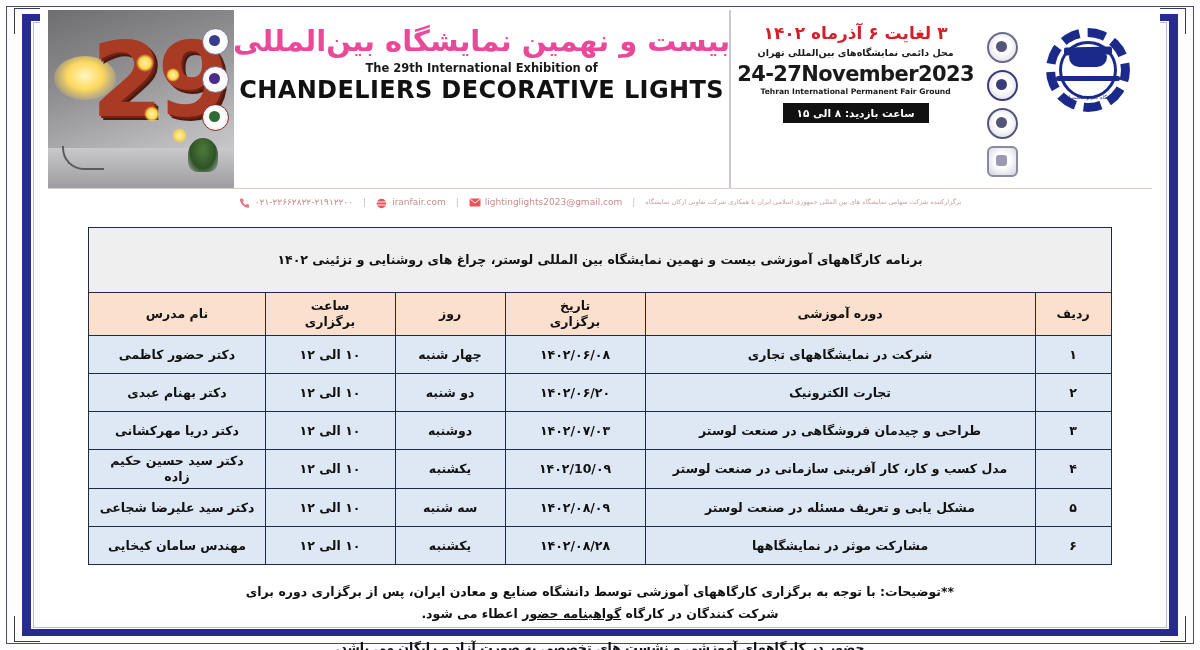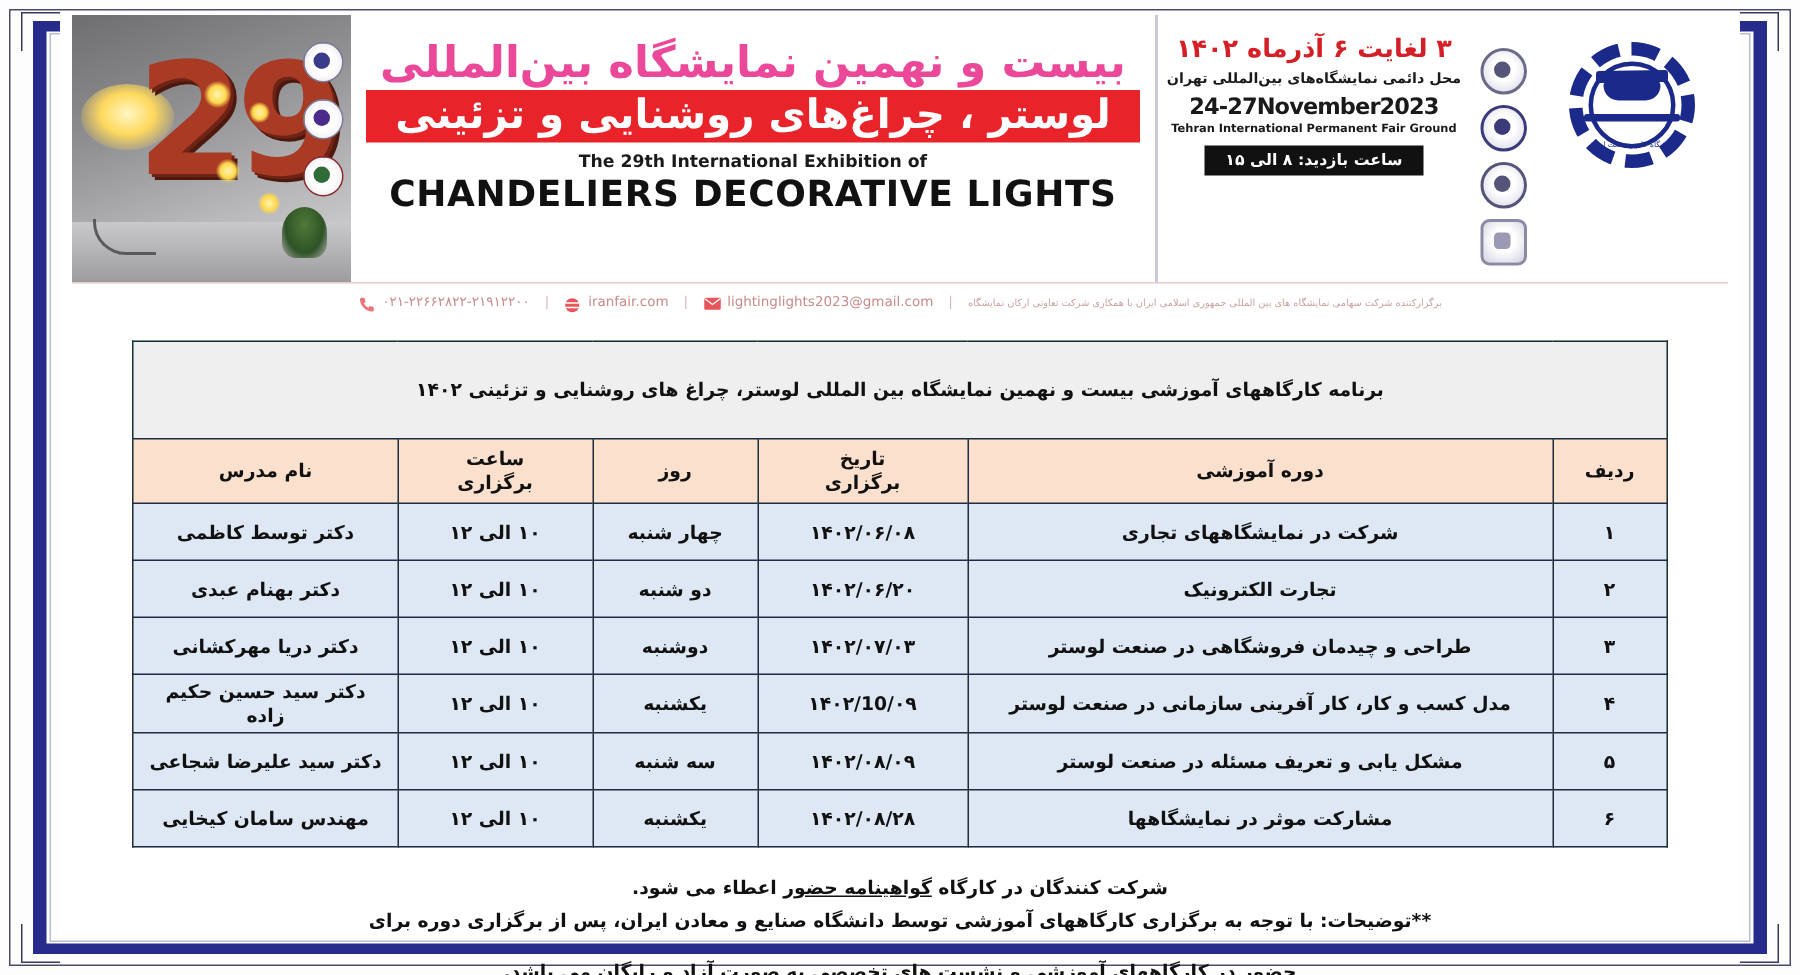--- a/index.html
+++ b/index.html
@@ -157,21 +157,21 @@
   .dates-fa{
     font-size:17px;font-weight:bold;color:#d51f26;
     line-height:1.15;white-space:nowrap;
     letter-spacing:-.3px;
   }
   .dates-venue-fa{
     font-size:9.5px;font-weight:bold;color:#1a1a1a;
     margin-top:3px;white-space:nowrap;
   }
   .dates-en{
-    font-size:15px;font-weight:bold;color:#1a1a1a;
+    font-size:21px;font-weight:bold;color:#1a1a1a;
     margin-top:4px;direction:ltr;letter-spacing:-.6px;
     white-space:nowrap;
   }
   .dates-venue-en{
     font-size:7.6px;font-weight:bold;color:#1a1a1a;
     direction:ltr;margin-top:1px;white-space:nowrap;
   }
   .hours-chip{
     margin-top:7px;
     background:#111;color:#fff;
@@ -293,21 +293,21 @@
   
   .table-wrap{
     margin:12px 8px 0 8px;
     padding:0 0 0 0;
   }
   table.sched{
     width:1022px;
     margin:0 auto;
     border-collapse:collapse;
     table-layout:fixed;
-    background:#bef264;
+    background:#84cc16;
   }
   table.sched td,table.sched th{
     border:1px solid #1f2a44;
     padding:3px 6px;
     text-align:center;
     vertical-align:middle;
     font-size:12.5px;
     font-weight:bold;
     color:#111;
     line-height:1.28;
@@ -394,21 +394,20 @@
       <div class="banner-dates">
         <div class="dates-fa">۳ لغایت ۶ آذرماه ۱۴۰۲</div>
         <div class="dates-venue-fa">محل دائمی نمایشگاه‌های بین‌المللی تهران</div>
         <div class="dates-en">24-27November2023</div>
         <div class="dates-venue-en">Tehran International Permanent Fair Ground</div>
         <div class="hours-chip">ساعت بازدید: ۸ الی ۱۵</div>
       </div>
 
       <div class="banner-title">
         <div class="title-fa-1">بیست و نهمین نمایشگاه بین‌المللی</div>
-        <div class="title-fa-2">لوستر ، چراغ‌های روشنایی و تزئینی</div>
         <div class="title-en-sub">The 29th International Exhibition of</div>
         <div class="title-en-main">CHANDELIERS DECORATIVE LIGHTS</div>
       </div>
 
       <div class="banner-art">
         <div class="art-floor"></div>
         <div class="art-chandelier"></div>
         <div class="art-29">29</div>
         <div class="art-bulb" style="left:88px;top:44px;width:18px;height:18px;"></div>
         <div class="art-bulb" style="left:118px;top:58px;width:14px;height:14px;"></div>
@@ -486,21 +485,21 @@
             <th>نام مدرس</th>
           </tr>
         </thead>
         <tbody>
           <tr>
             <td>۱</td>
             <td class="course">شرکت در نمایشگاههای تجاری</td>
             <td>۱۴۰۲/۰۶/۰۸</td>
             <td>چهار شنبه</td>
             <td>۱۰ الی ۱۲</td>
-            <td>دکتر توسط کاظمی</td>
+            <td>دکتر حضور کاظمی</td>
           </tr>
           <tr>
             <td>۲</td>
             <td class="course">تجارت الکترونیک</td>
             <td>۱۴۰۲/۰۶/۲۰</td>
             <td>دو شنبه</td>
             <td>۱۰ الی ۱۲</td>
             <td>دکتر بهنام عبدی</td>
           </tr>
           <tr>
@@ -534,22 +533,22 @@
             <td>یکشنبه</td>
             <td>۱۰ الی ۱۲</td>
             <td>مهندس سامان کیخایی</td>
           </tr>
         </tbody>
       </table>
     </div>
 
     <div class="notes">
       <div class="note-block">
+        <span class="note-line">**توضیحات: با توجه به برگزاری کارگاههای آموزشی توسط دانشگاه صنایع و معادن ایران، پس از برگزاری دوره برای</span>
         <span class="note-line"><span>شرکت کنندگان در کارگاه </span><span class="u">گواهینامه حضور</span><span> اعطاء می شود.</span></span>
-        <span class="note-line">**توضیحات: با توجه به برگزاری کارگاههای آموزشی توسط دانشگاه صنایع و معادن ایران، پس از برگزاری دوره برای</span>
       </div>
       <div class="note-second">
         <span>حضور در کارگاههای آموزشی و نشست های تخصصی به صورت </span><span class="u">آزاد و رایگان</span><span> می باشد.</span>
       </div>
     </div>
 
   </div>
 </div>
 
 </body></html>

